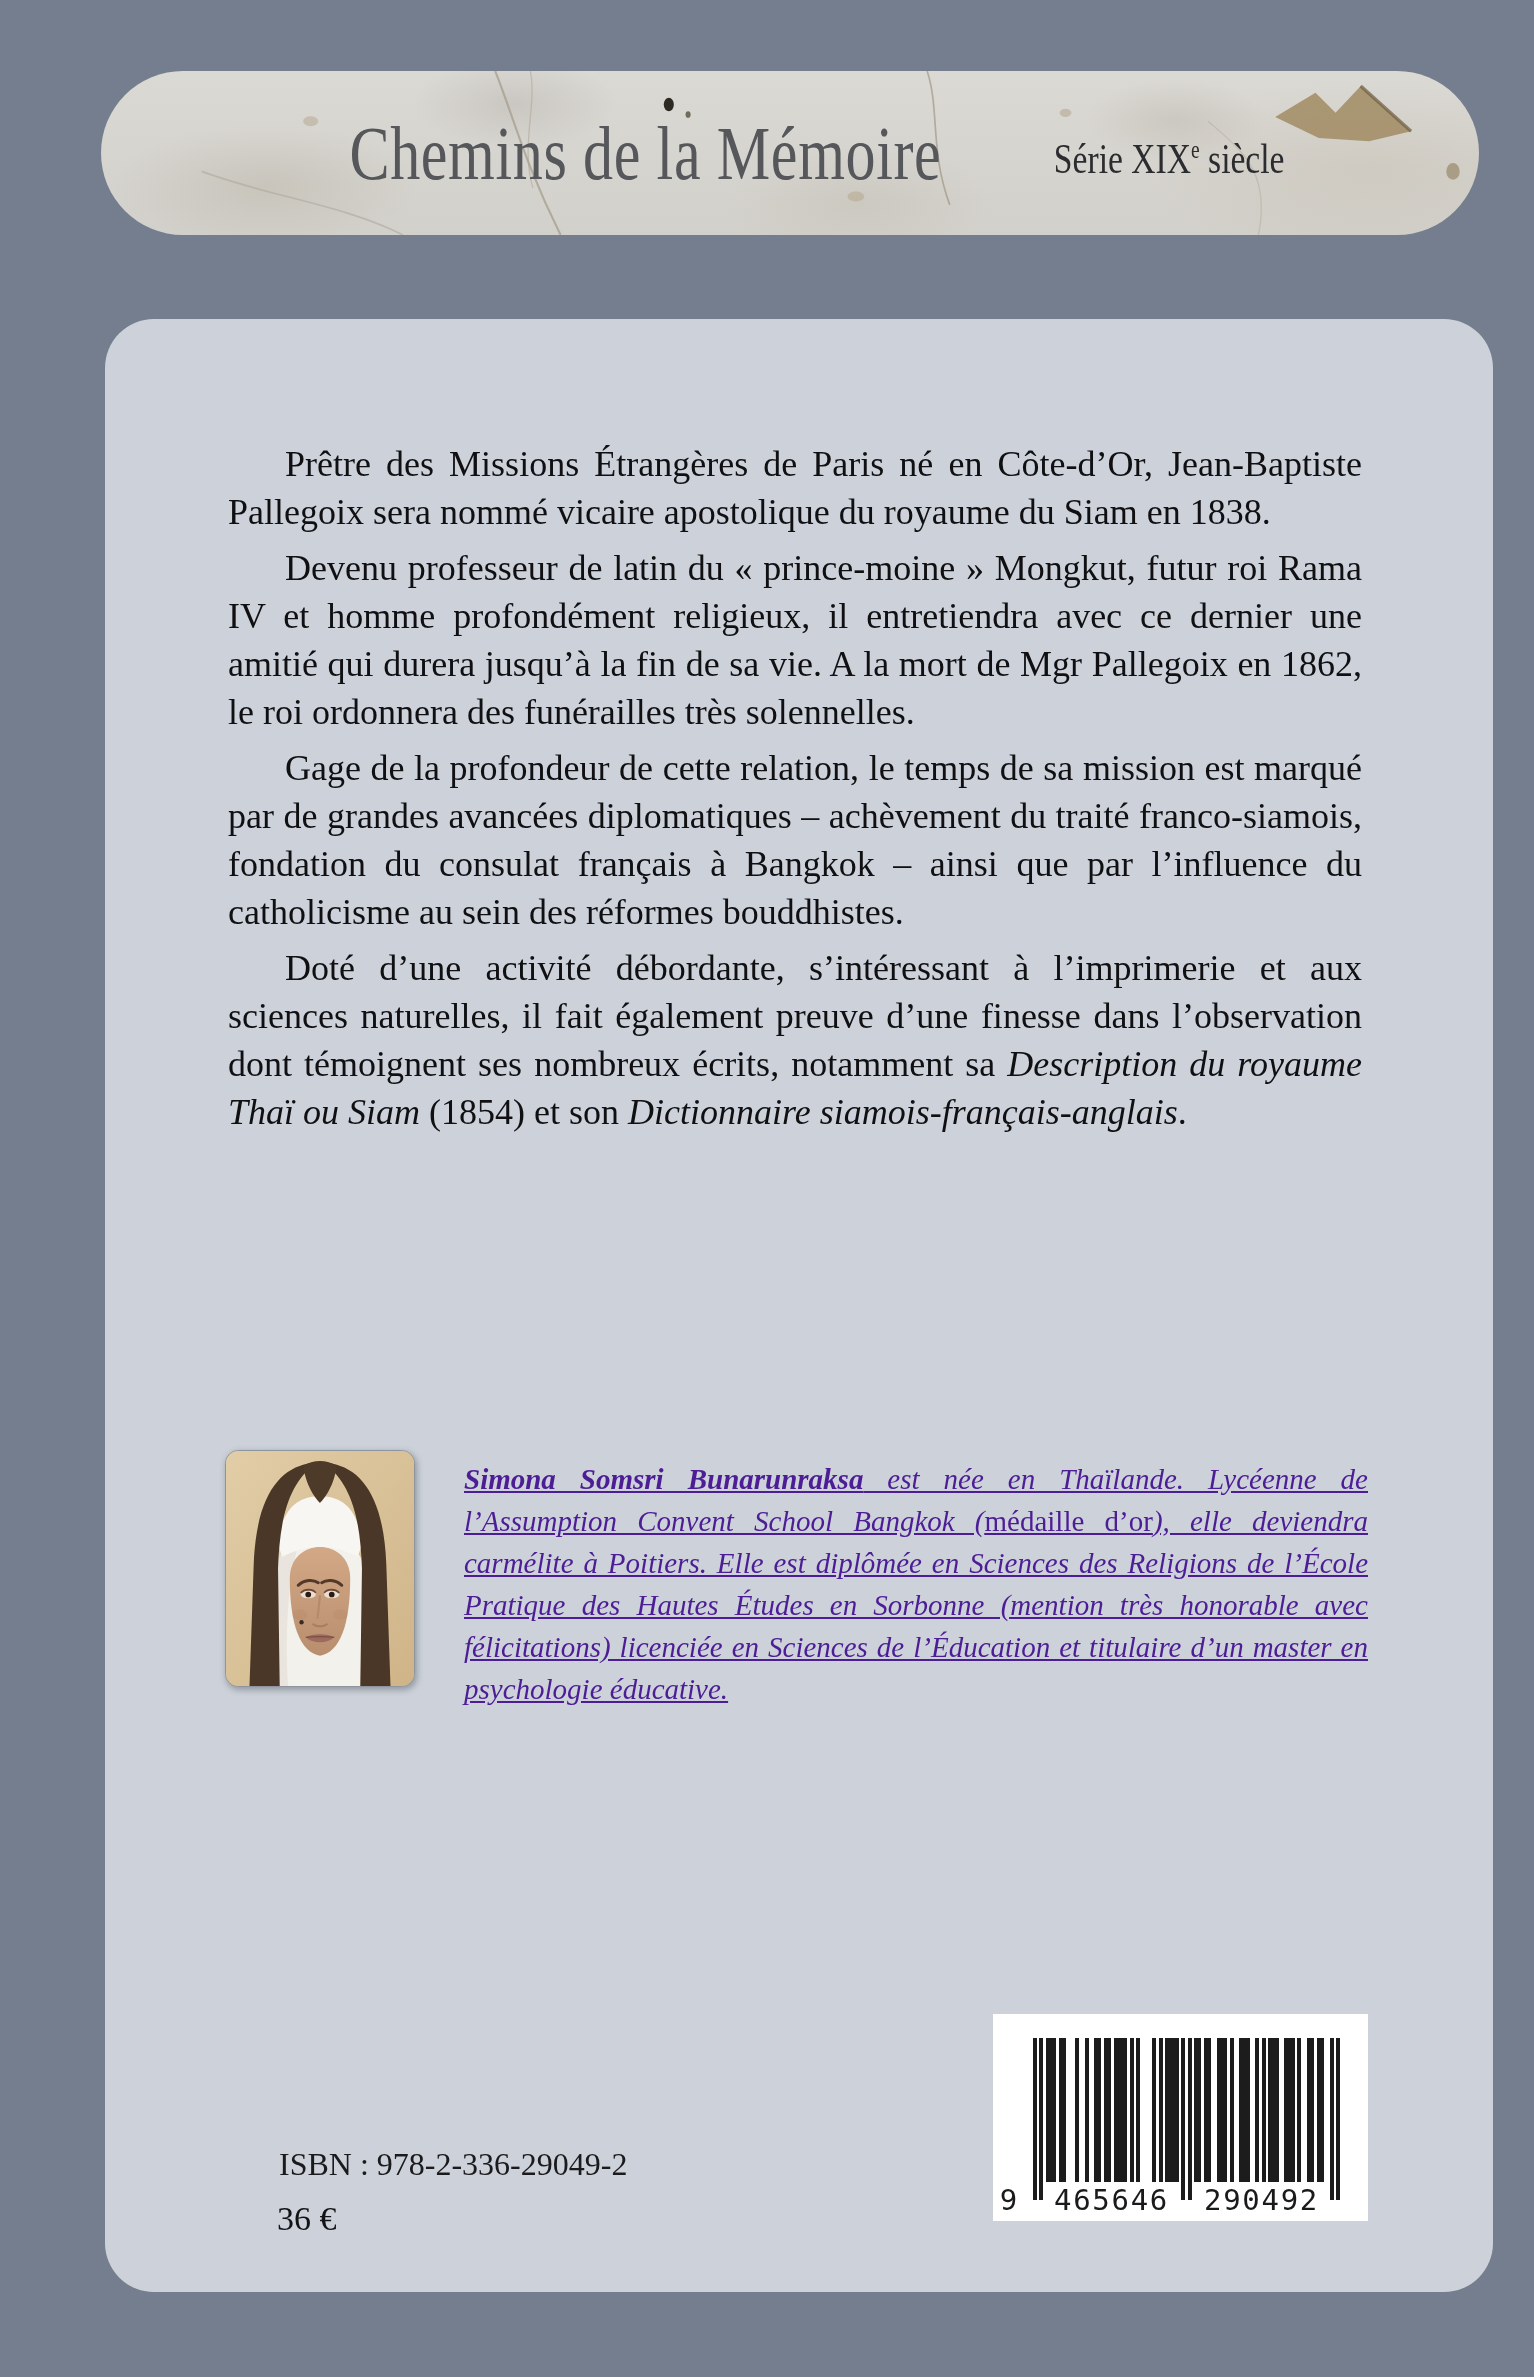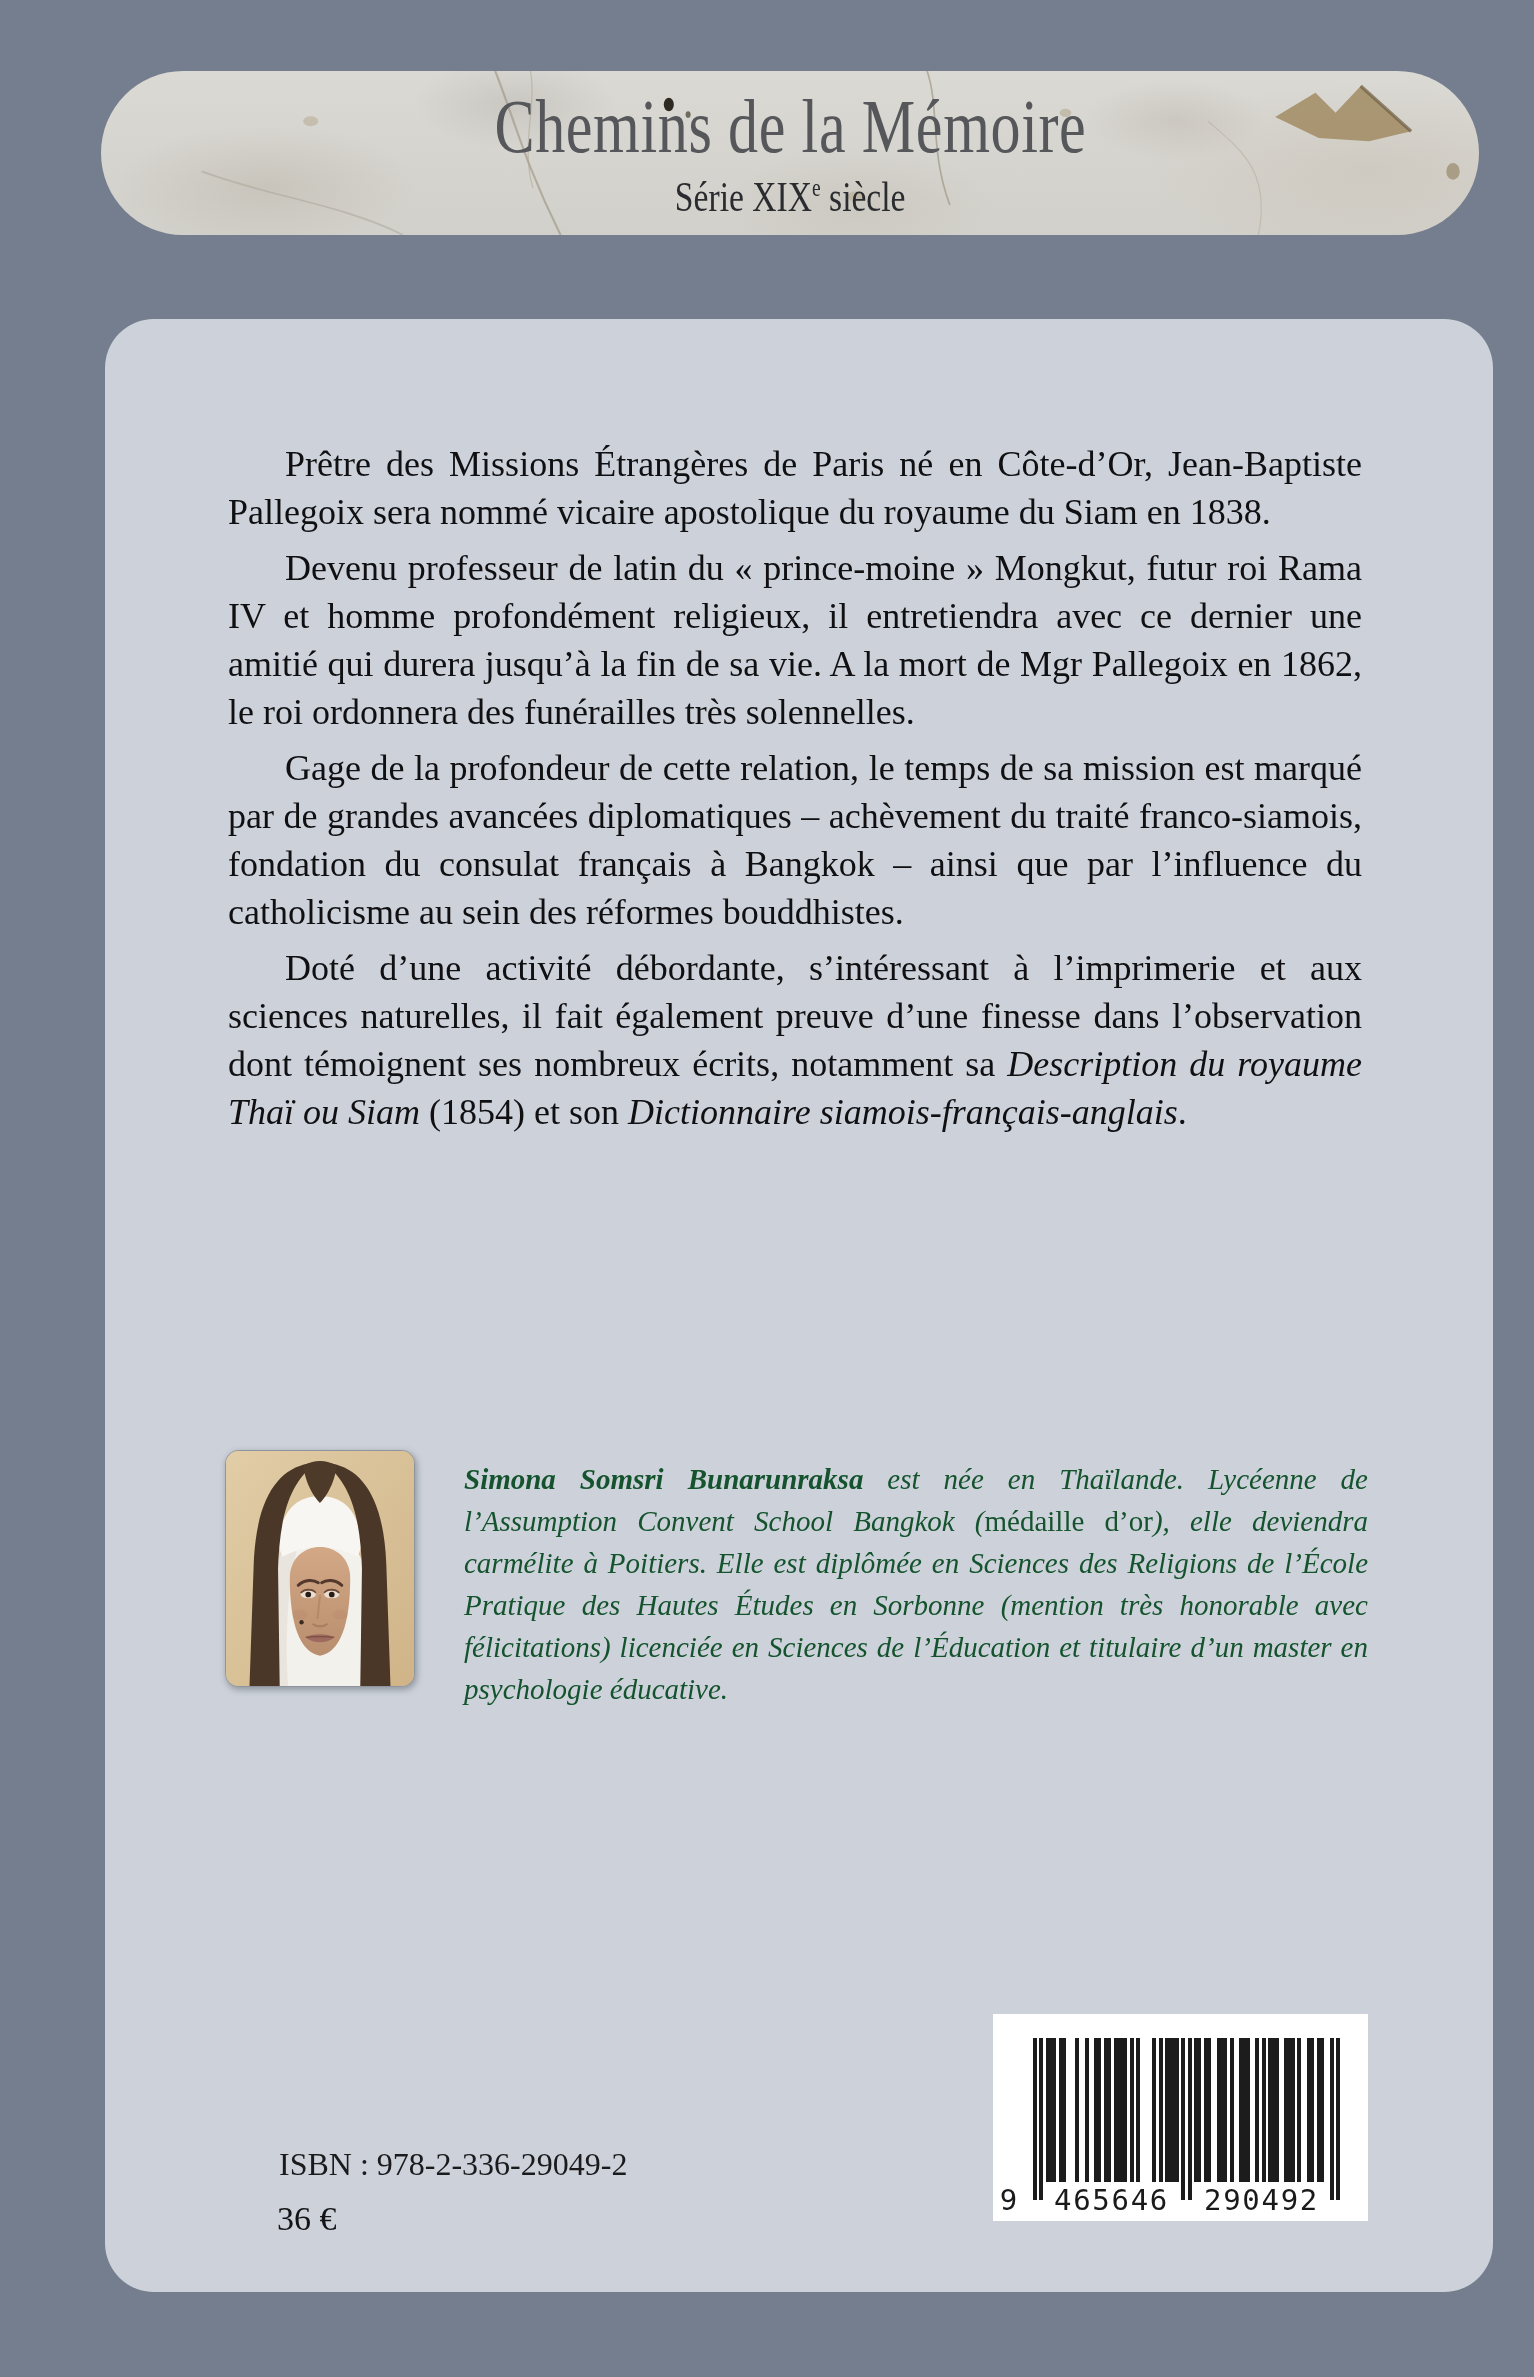--- a/index.html
+++ b/index.html
@@ -18,21 +18,21 @@
       radial-gradient(ellipse 252px 101px at 12% 70%, rgba(150,140,120,.20), transparent 60%),
       radial-gradient(ellipse 168px 76px at 30% 20%, rgba(120,115,105,.16), transparent 60%),
       radial-gradient(ellipse 218px 92px at 55% 80%, rgba(160,150,130,.15), transparent 60%),
       radial-gradient(ellipse 151px 67px at 78% 30%, rgba(140,130,110,.17), transparent 60%),
       radial-gradient(ellipse 352px 134px at 92% 60%, rgba(175,160,135,.18), transparent 65%),
       linear-gradient(#dbd9d4,#d2d0ca);
     overflow:hidden;
   }
   .banner svg.veins{position:absolute;left:0;top:0;width:100%;height:100%;}
   .banner-text{
-    position:absolute;inset:0;display:flex;flex-direction:column;
+    position:absolute;inset:0;display:flex;flex-direction:row;
     align-items:center;justify-content:center;
   }
   .series-title{
     font-size:77px;color:#55575b;white-space:nowrap;
     transform:scaleX(.78);letter-spacing:0.8px;line-height:1;
   }
   .series-subtitle{
     font-size:42px;color:#2b2c2f;white-space:nowrap;
     transform:scaleX(.80);margin-top:11.7px;line-height:1;
   }
@@ -55,22 +55,22 @@
   
   .author-photo{
     position:absolute;left:120px;top:1131px;width:188px;height:235px;
     border-radius:13.4px;overflow:hidden;border:1.7px solid #8e959f;
     box-shadow:1.7px 2.5px 5.9px rgba(40,45,55,.35);
     background:#dcc49c;
   }
   .author-photo svg{display:block;width:100%;height:100%;}
   .author-bio{
     position:absolute;left:359px;top:1139px;width:904px;
-    font-size:29px;line-height:42px;color:#14532d;
-    font-style:italic;text-align:justify;
+    font-size:29px;line-height:42px;color:#4c1d95;
+    font-style:italic;text-align:justify;text-decoration:underline;
   }
   
   .isbn{position:absolute;left:174px;top:1827px;font-size:32px;color:#1b1b1d;}
   .price{position:absolute;left:172px;top:1881px;font-size:34px;color:#131315;}
   
   .barcode-box{
     position:absolute;left:888px;top:1695px;width:375px;height:207px;
     background:#ffffff;
   }
   .barcode-bars{position:absolute;left:40px;top:23.5px;width:306px;height:162px;}

